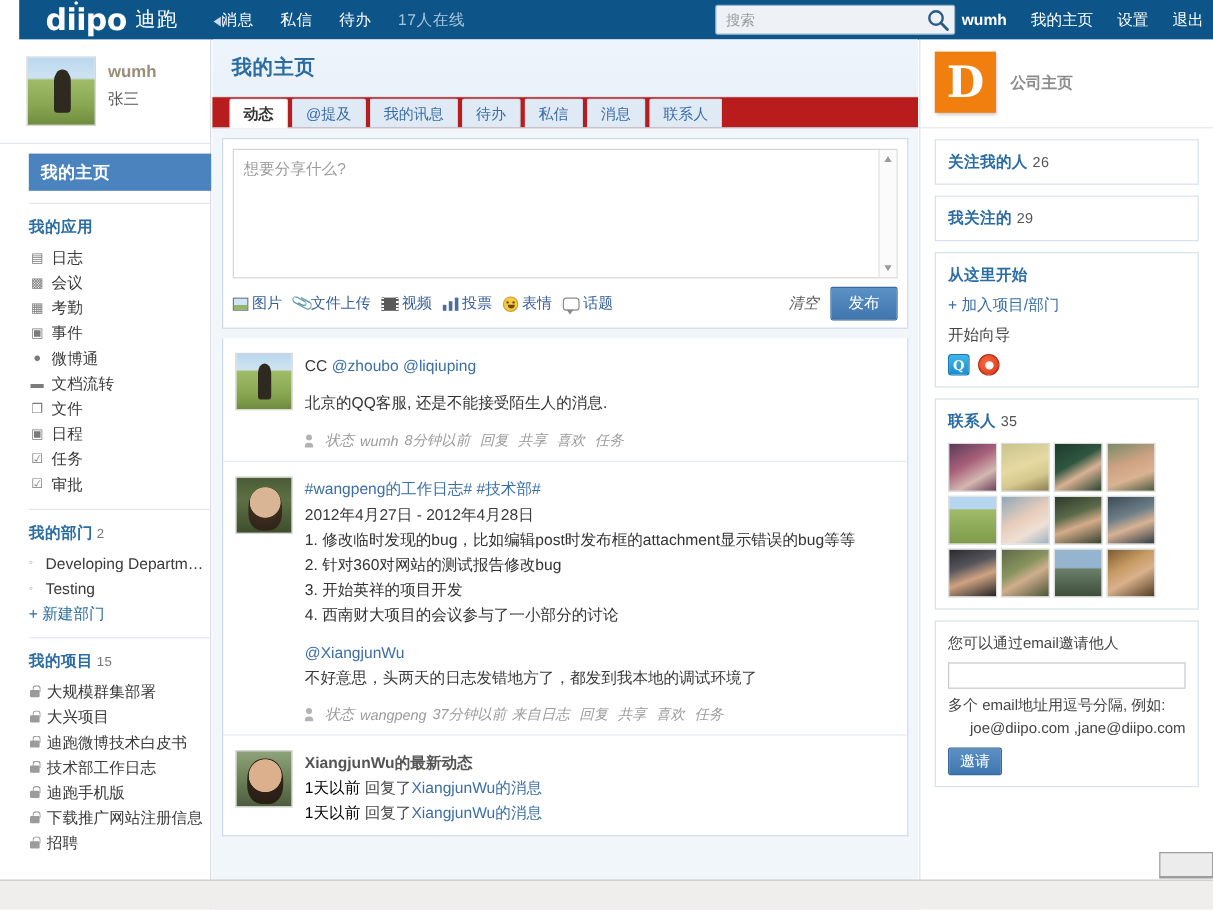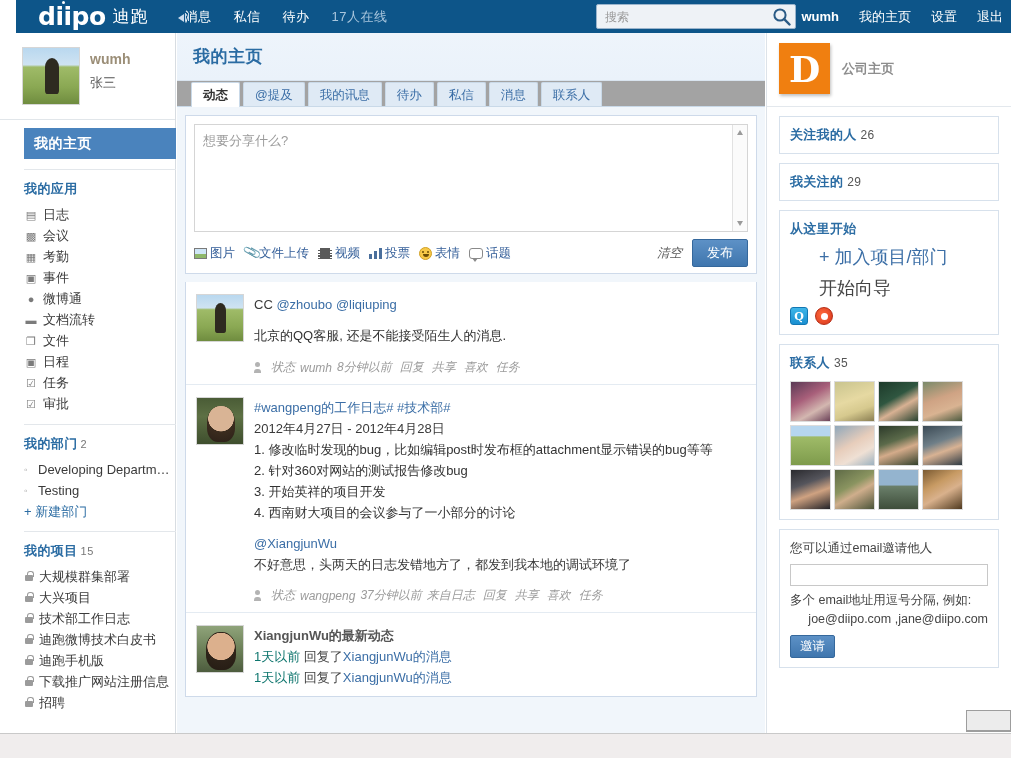--- a/index.html
+++ b/index.html
@@ -206,21 +206,21 @@
     background: linear-gradient(to bottom, #eef4fb, #eaf2fa);
     border-bottom: 1px solid #d9e4ef;
     display: flex; align-items: center;
     padding-left: 16px;
   }
   .page-head h1 {
     margin: 0; font-size: 17px; color: #2b6ca3; font-weight: bold;
     letter-spacing: 0.5px;
   }
   .tabs {
-    height: 26px; background: #a3a3a3;
+    height: 26px; background: #b91c1c;
     display: flex; align-items: flex-end;
     padding-left: 14px;
     border-bottom: 1px solid #c9d9e8;
   }
   .tab {
     height: 24px; line-height: 24px;
     padding: 0 11px;
     font-size: 12.5px; color: #3b6ea6;
     background: #dfeaf5;
     border: 1px solid #c9d9e8;
@@ -401,21 +401,21 @@
     width:5px;height:5px;border-radius:50%;background:#b3b3b3;
   }
   .meta .micon::after {
     content:""; position:absolute; left:0; bottom:0;
     width:7px;height:4px;border-radius:3px 3px 0 0;background:#b3b3b3;
   }
   .meta .sep { display:inline-block; width:5px; }
   .meta .act { margin-left: 8px; color:#9b9b9b; }
   .reply-sub { margin-top: 10px; }
   .act-line { font-size: 13px; line-height: 21px; color: #444; }
-  .act-line .tm { color: #0f766e; text-align: center; }
+  .act-line .tm { color: #000000; text-align: center; }
   .act-line .nm { color: #3b6ea6; }
   .act-line .tail { color: #3b6ea6; }
 
   
   .right {
     position: absolute; top: 33px; left: 766px;
     width: 245px; height: 725px;
     background: #ffffff;
     border-left: 1px solid #dde3e9;
   }
@@ -440,21 +440,21 @@
     margin: 0 12px 9px 12px;
     border: 1px solid #d7e1ec;
     padding: 9px 10px;
     background: #fff;
   }
   .rbox .rtitle {
     color: #2b6ca3; font-size: 13px; font-weight: bold;
     letter-spacing: 0.3px;
   }
   .rbox .rtitle .n { color: #555; font-weight: normal; font-size: 12px; margin-left: 4px; }
-  .rbox .rline { font-size: 18px; color: #444; margin-top: 7px; margin-left: 29px; }
+  .rbox .rline { font-size: 13px; color: #444; margin-top: 7px; }
   .rbox .rline a { color: #3b6ea6; }
   .social { margin-top: 7px; display: flex; gap: 7px; }
   .sicon { width: 18px; height: 18px; border-radius: 3px; flex:none; }
   .sicon.tx {
     background: linear-gradient(to bottom,#3fb6e8,#1a8fd0);
     border: 1px solid #1277b3;
     color:#fff; font-size:11px; font-weight:bold;
     display:flex;align-items:center;justify-content:center;
     font-family:"DejaVu Serif", serif;
   }
@@ -635,25 +635,25 @@
       <li>
           <span class="lock"></span>
           <span class="txt">大规模群集部署</span>
         </li>
       <li>
           <span class="lock"></span>
           <span class="txt">大兴项目</span>
         </li>
       <li>
           <span class="lock"></span>
+          <span class="txt">迪跑微博技术白皮书</span>
+        </li>
+      <li>
+          <span class="lock"></span>
           <span class="txt">技术部工作日志</span>
-        </li>
-      <li>
-          <span class="lock"></span>
-          <span class="txt">迪跑微博技术白皮书</span>
         </li>
       <li>
           <span class="lock"></span>
           <span class="txt">迪跑手机版</span>
         </li>
       <li>
           <span class="lock"></span>
           <span class="txt">下载推广网站注册信息</span>
         </li>
       <li>

